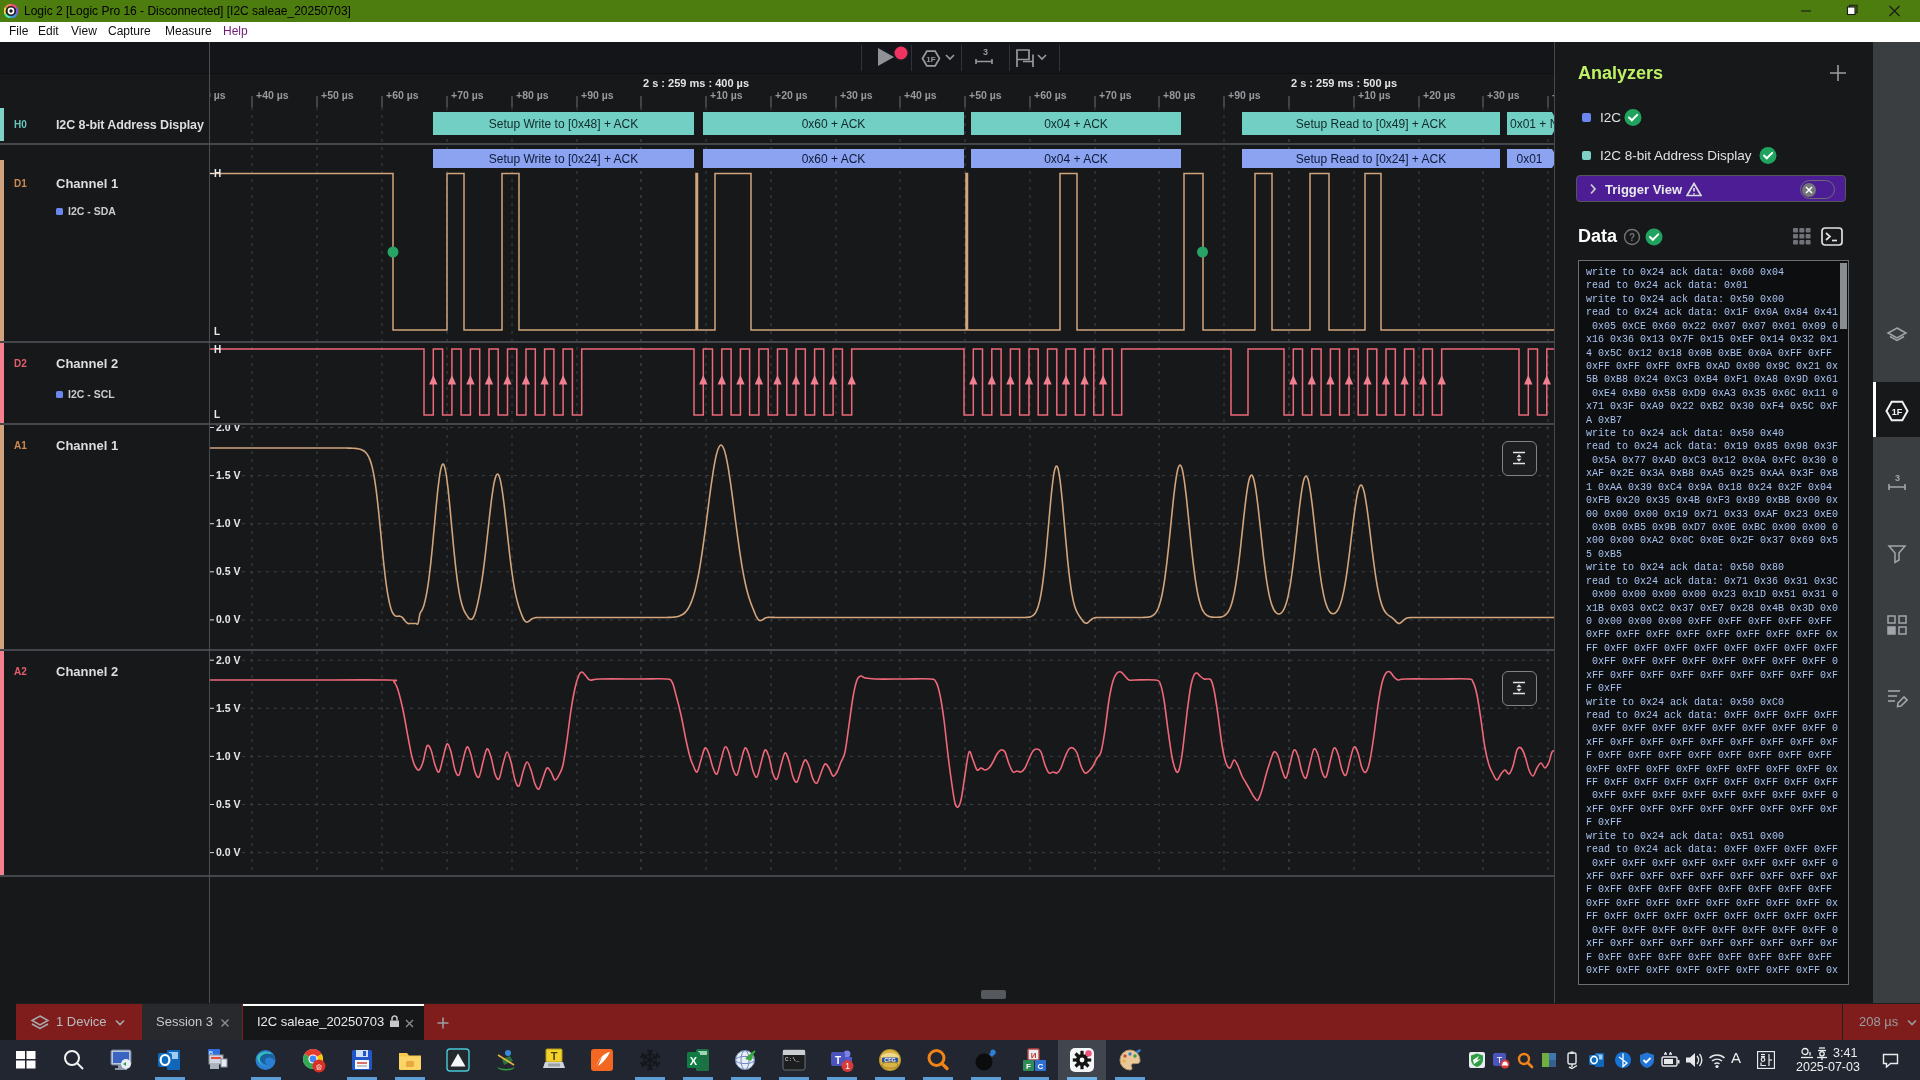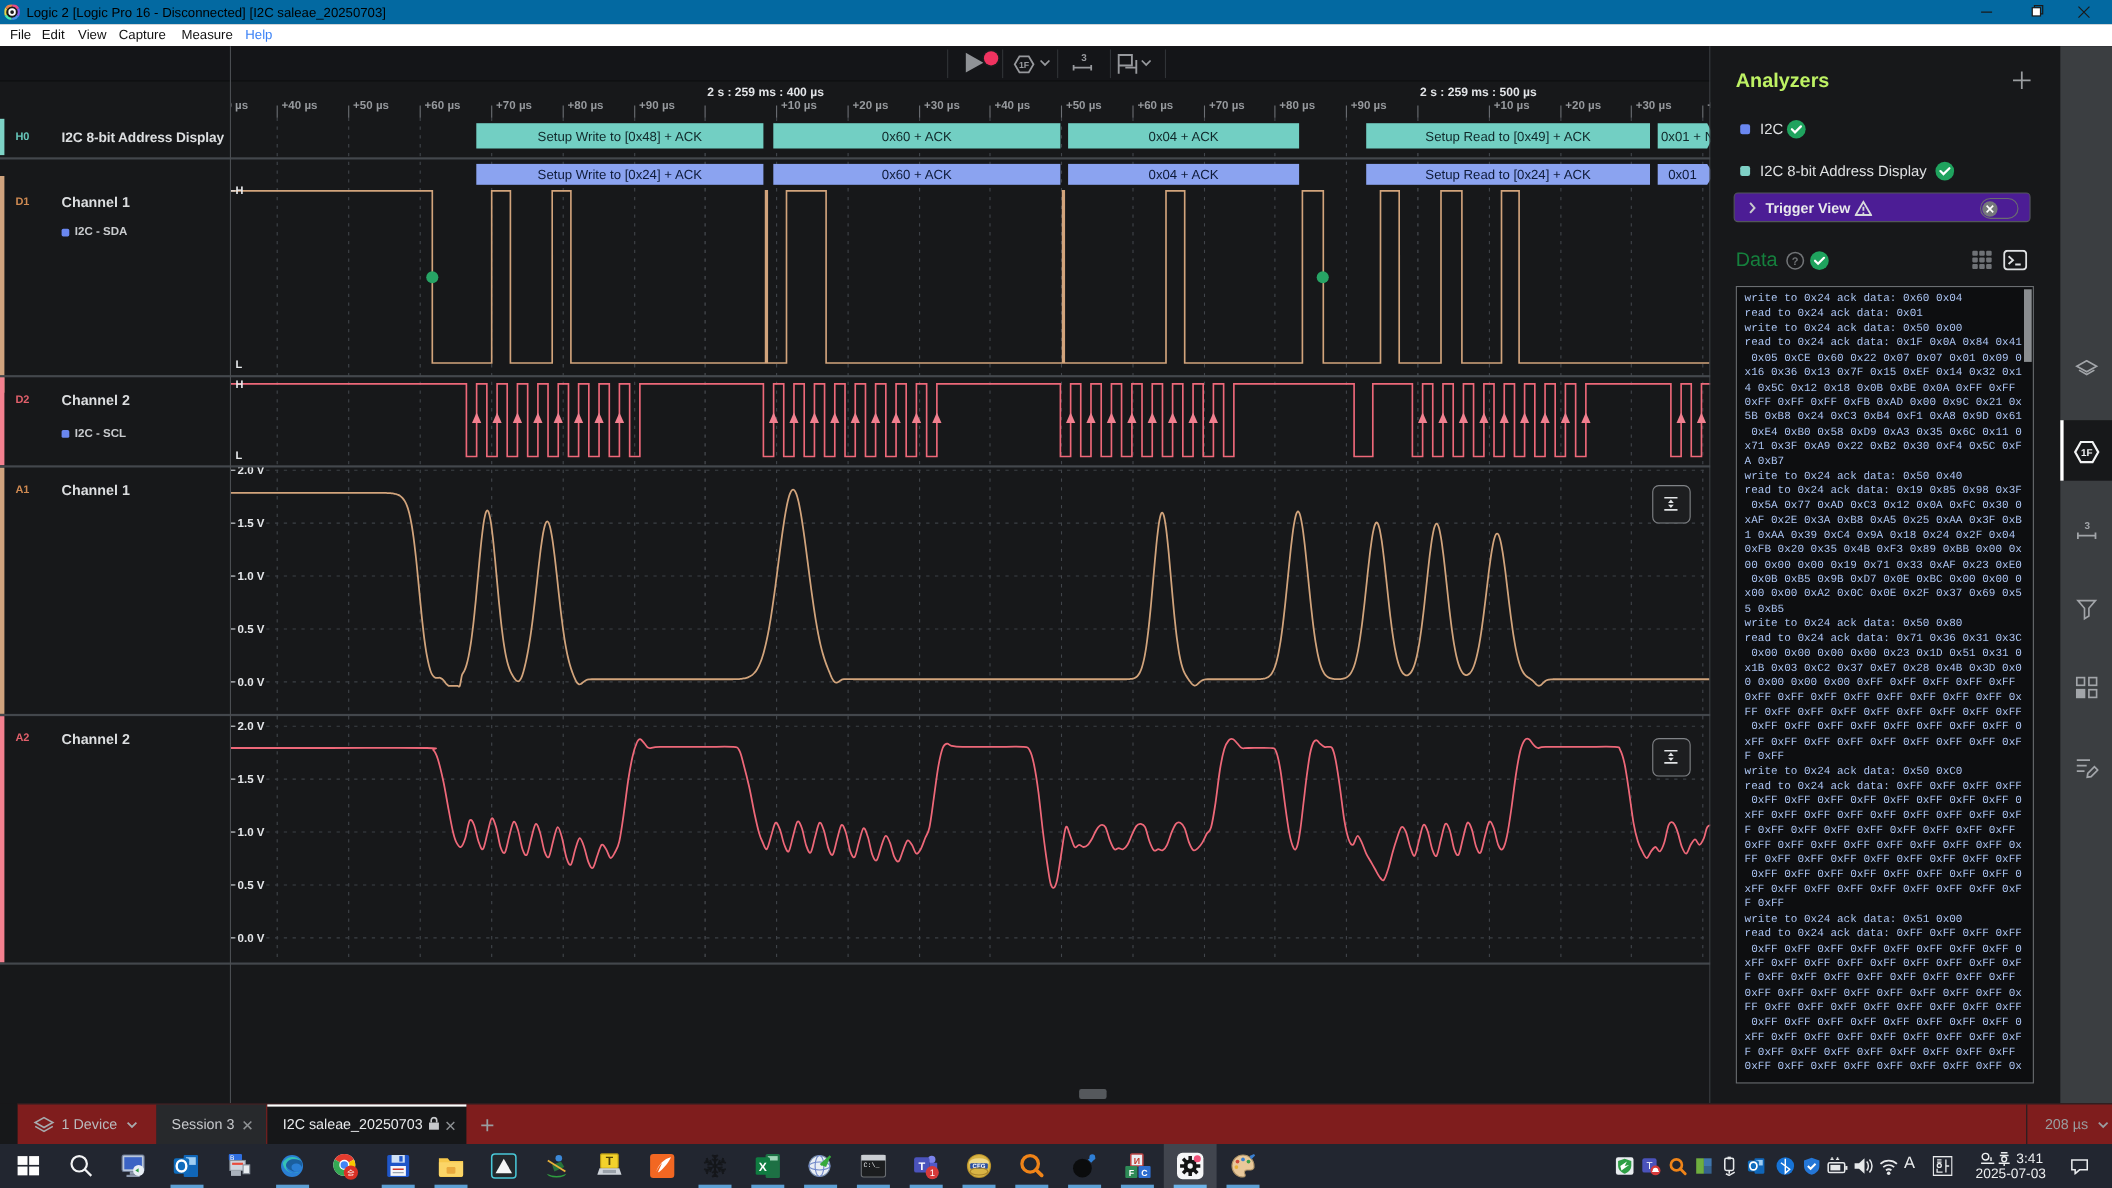--- a/index.html
+++ b/index.html
@@ -1,18 +1,18 @@
 <!DOCTYPE html>
 <html><head><meta charset="utf-8"><style>
 *{box-sizing:border-box;margin:0;padding:0}
 html,body{width:1920px;height:1080px;overflow:hidden;background:#17181a;font-family:"Liberation Sans",sans-serif}
 </style></head>
 <body>
 
-<div style="position:absolute;left:0;top:0;width:1920px;height:22px;background:#0369a1">
+<div style="position:absolute;left:0;top:0;width:1920px;height:22px;background:#4d7c0f">
 <svg style="position:absolute;left:4px;top:4px" width="14" height="14" viewBox="0 0 14 14">
 <circle cx="7" cy="7" r="6.5" fill="#1b1b1b"></circle>
 <g stroke-width="2.2" fill="none">
 <path d="M7,0.8 a6.2,6.2 0 0 1 5.4,3.1" stroke="#e84a8a"></path>
 <path d="M12.4,3.9 a6.2,6.2 0 0 1 -0.2,6.4" stroke="#8a5ae8"></path>
 <path d="M12.2,10.3 a6.2,6.2 0 0 1 -5.6,2.9" stroke="#4a90e8"></path>
 <path d="M6.6,13.2 a6.2,6.2 0 0 1 -5.3,-3.3" stroke="#4ae8b0"></path>
 <path d="M1.3,9.9 a6.2,6.2 0 0 1 0.4,-6.3" stroke="#e8d44a"></path>
 <path d="M1.7,3.6 a6.2,6.2 0 0 1 5.3,-2.8" stroke="#e8824a"></path>
 </g>
@@ -26,21 +26,21 @@
 <rect x="55.5" y="7" width="7.5" height="7.5" fill="#ffffff" stroke="#1a1a1a" stroke-width="1.1"></rect>
 <path d="M97.5,6 l10,10 M107.5,6 l-10,10" stroke="#1a1a1a" stroke-width="1.1"></path>
 </svg>
 </div>
 <div style="position:absolute;left:0;top:22px;width:1920px;height:20px;background:#fff">
 <div style="position:absolute;left:9px;top:2px;font-size:12px;color:#111">File</div>
 <div style="position:absolute;left:38px;top:2px;font-size:12px;color:#111">Edit</div>
 <div style="position:absolute;left:71px;top:2px;font-size:12px;color:#111">View</div>
 <div style="position:absolute;left:108px;top:2px;font-size:12px;color:#111">Capture</div>
 <div style="position:absolute;left:165px;top:2px;font-size:12px;color:#111">Measure</div>
-<div style="position:absolute;left:223px;top:2px;font-size:12px;color:#3b82f6">Help</div>
+<div style="position:absolute;left:223px;top:2px;font-size:12px;color:#701a75">Help</div>
 </div>
 <div style="position:absolute;left:0;top:42px;width:1920px;height:961px;background:#17181a">
 <div style="position:absolute;left:0;top:0;width:1555px;height:32px;background:#141518;border-bottom:1px solid #0e0f11">
       <div style="position:absolute;left:861px;top:3px;width:1px;height:26px;background:#303337"></div>
       <div style="position:absolute;left:911px;top:3px;width:1px;height:26px;background:#303337"></div>
       <div style="position:absolute;left:961px;top:3px;width:1px;height:26px;background:#303337"></div>
       <div style="position:absolute;left:1009px;top:3px;width:1px;height:26px;background:#303337"></div>
       <div style="position:absolute;left:1059px;top:3px;width:1px;height:26px;background:#303337"></div>
       <svg style="position:absolute;left:870px;top:0" width="185" height="32" viewBox="0 0 185 32">
 <path d="M8,6 L8,24 L24,15 Z" fill="#8f9296"></path>
@@ -303,21 +303,21 @@
         <line x1="8" y1="6" x2="8" y2="9.5" stroke="#d8dadd" stroke-width="1.7"></line>
         <circle cx="8" cy="11.8" r="0.9" fill="#d8dadd"></circle>
       </svg>
  <div style="position:absolute;right:10px;top:4px;width:35px;height:19px;border:1px solid #6a6d70;border-radius:10px">
    <div style="position:absolute;left:1px;top:1.5px;width:14px;height:14px;border-radius:50%;background:#75787b"></div>
    <svg style="position:absolute;left:4px;top:4.5px" width="8" height="8" viewBox="0 0 8 8">
           <path d="M1,1 L7,7 M7,1 L1,7" stroke="#fff" stroke-width="1.5"></path>
         </svg>
  </div>
 </div>
-<div style="position:absolute;left:23px;top:184px;font-size:18px;font-weight:normal;color:#15803d">Data</div>
+<div style="position:absolute;left:23px;top:184px;font-size:18px;font-weight:bold;color:#ffffff">Data</div>
 <svg style="position:absolute;left:68px;top:186px" width="18" height="18" viewBox="0 0 18 18">
       <circle cx="9" cy="9" r="7.5" fill="none" stroke="#717477" stroke-width="1.4"></circle>
       <text x="9" y="12.5" font-size="10" fill="#717477" text-anchor="middle" font-weight="bold">?</text>
     </svg>
 <svg style="position:absolute;left:90px;top:186px" width="18" height="18" viewBox="0 0 18 18">
       <circle cx="9" cy="9" r="8.5" fill="#1fa35e"></circle>
       <path d="M5,9 l2.8,2.8 L13.2,6.4" stroke="#fff" stroke-width="2" fill="none" stroke-linecap="round"></path>
     </svg>
 <svg style="position:absolute;left:237px;top:185px" width="20" height="19" viewBox="0 0 20 19">
       <g fill="#6f7276">

